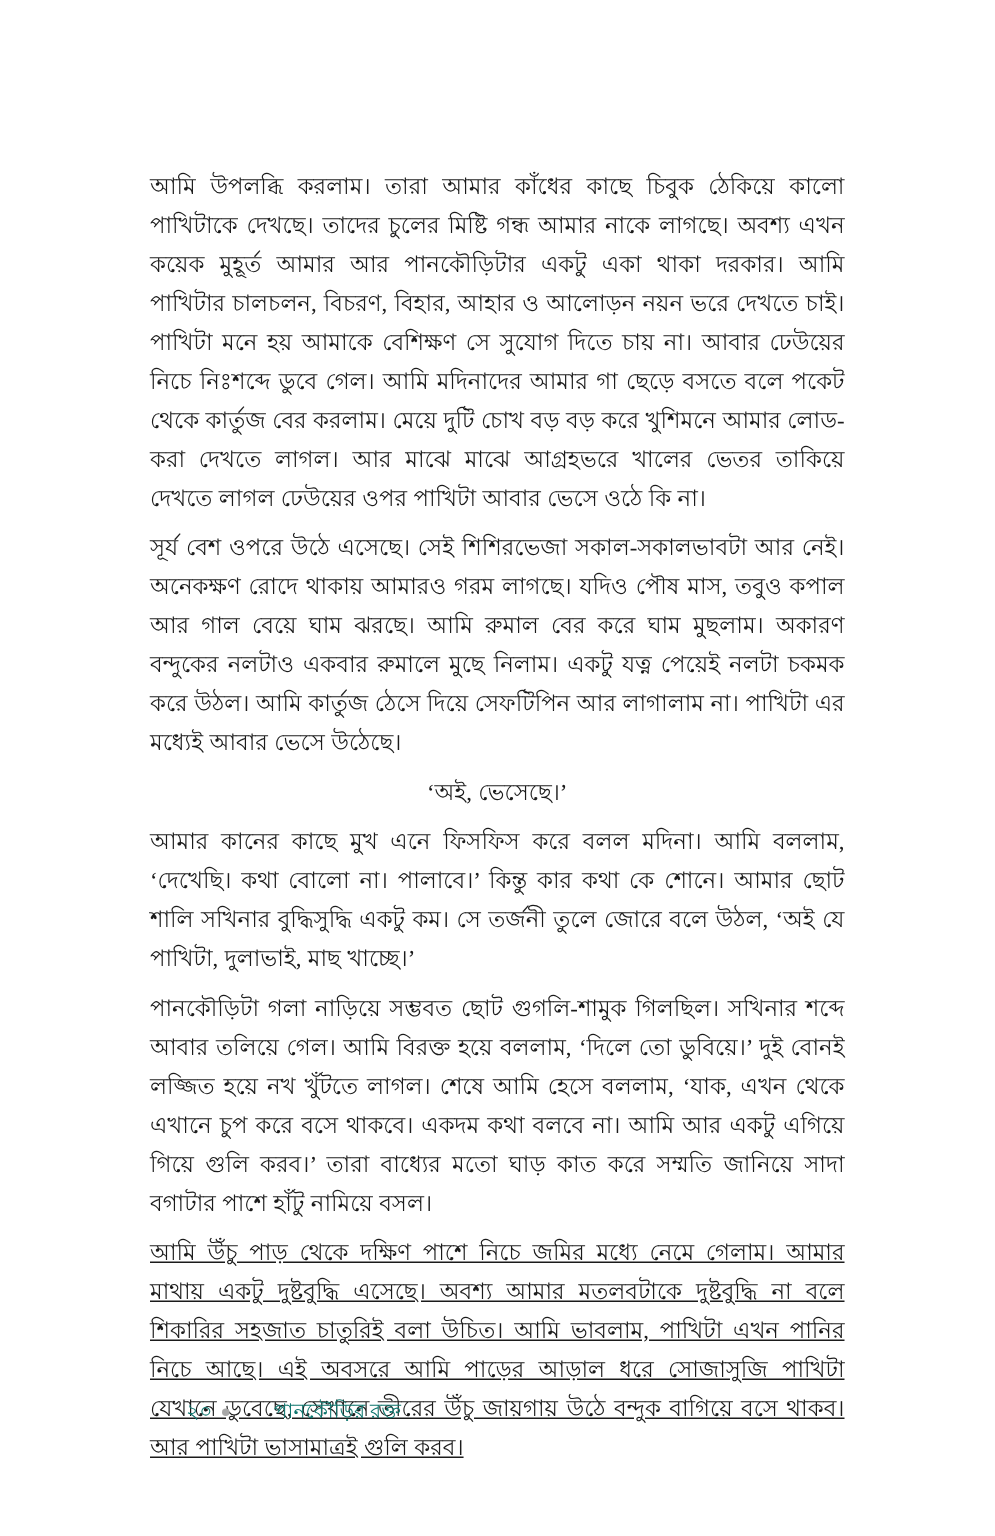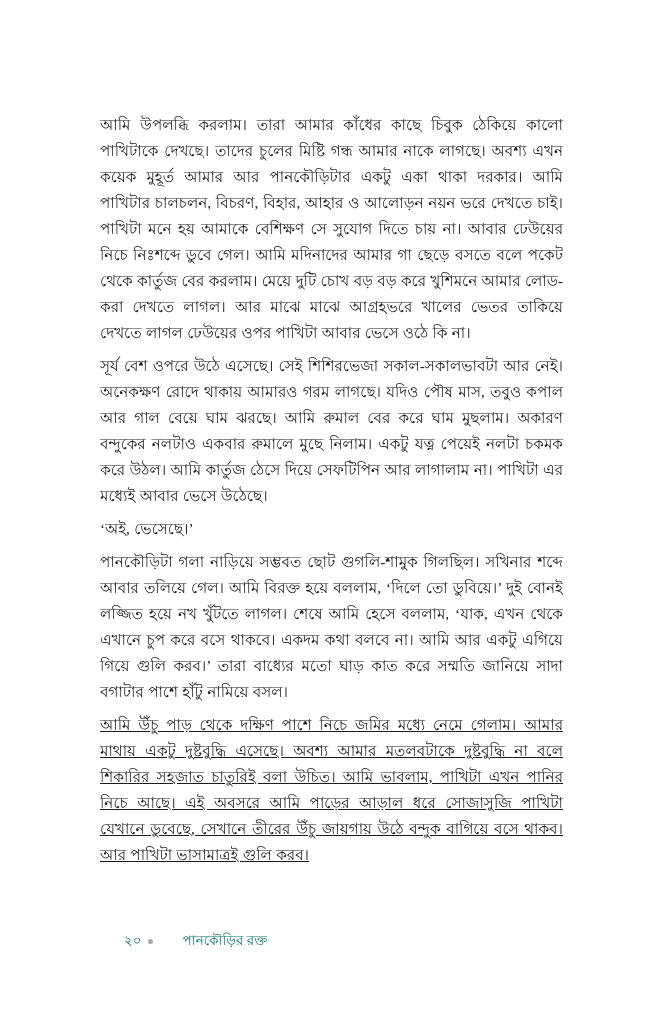--- a/index.html
+++ b/index.html
@@ -41,21 +41,21 @@
     -webkit-font-smoothing: antialiased;
   }
 
   .para:last-child {
     margin-bottom: 0;
     text-decoration: underline;
   }
 
   
   .para.short {
-    text-align: left;
+    text-align: center;
   }
 
   .footer {
     position: absolute;
     left: 100px;
     top: 931px;
     display: flex;
     align-items: center;
     gap: 6px;
     color: #a8a8a8;
@@ -81,20 +81,21 @@
 </style>
 </head>
 <body>
 
 <div class="page">
 
   <div class="text-block">
     <p class="para">আমি উপলব্ধি করলাম। তারা আমার কাঁধের কাছে চিবুক ঠেকিয়ে কালো পাখিটাকে দেখছে। তাদের চুলের মিষ্টি গন্ধ আমার নাকে লাগছে। অবশ্য এখন কয়েক মুহূর্ত আমার আর পানকৌড়িটার একটু একা থাকা দরকার। আমি পাখিটার চালচলন, বিচরণ, বিহার, আহার ও আলোড়ন নয়ন ভরে দেখতে চাই। পাখিটা মনে হয় আমাকে বেশিক্ষণ সে সুযোগ দিতে চায় না। আবার ঢেউয়ের নিচে নিঃশব্দে ডুবে গেল। আমি মদিনাদের আমার গা ছেড়ে বসতে বলে পকেট থেকে কার্তুজ বের করলাম। মেয়ে দুটি চোখ বড় বড় করে খুশিমনে আমার লোড-করা দেখতে লাগল। আর মাঝে মাঝে আগ্রহভরে খালের ভেতর তাকিয়ে দেখতে লাগল ঢেউয়ের ওপর পাখিটা আবার ভেসে ওঠে কি না।</p>
     <p class="para">সূর্য বেশ ওপরে উঠে এসেছে। সেই শিশিরভেজা সকাল-সকালভাবটা আর নেই। অনেকক্ষণ রোদে থাকায় আমারও গরম লাগছে। যদিও পৌষ মাস, তবুও কপাল আর গাল বেয়ে ঘাম ঝরছে। আমি রুমাল বের করে ঘাম মুছলাম। অকারণ বন্দুকের নলটাও একবার রুমালে মুছে নিলাম। একটু যত্ন পেয়েই নলটা চকমক করে উঠল। আমি কার্তুজ ঠেসে দিয়ে সেফটিপিন আর লাগালাম না। পাখিটা এর মধ্যেই আবার ভেসে উঠেছে।</p>
     <p class="para short">‘অই, ভেসেছে।’</p>
+    <p class="para">আমার কানের কাছে মুখ এনে ফিসফিস করে বলল মদিনা। আমি বললাম, ‘দেখেছি। কথা বোলো না। পালাবে।’ কিন্তু কার কথা কে শোনে। আমার ছোট শালি সখিনার বুদ্ধিসুদ্ধি একটু কম। সে তর্জনী তুলে জোরে বলে উঠল, ‘অই যে পাখিটা, দুলাভাই, মাছ খাচ্ছে।’</p>
     <p class="para">পানকৌড়িটা গলা নাড়িয়ে সম্ভবত ছোট গুগলি-শামুক গিলছিল। সখিনার শব্দে আবার তলিয়ে গেল। আমি বিরক্ত হয়ে বললাম, ‘দিলে তো ডুবিয়ে।’ দুই বোনই লজ্জিত হয়ে নখ খুঁটতে লাগল। শেষে আমি হেসে বললাম, ‘যাক, এখন থেকে এখানে চুপ করে বসে থাকবে। একদম কথা বলবে না। আমি আর একটু এগিয়ে গিয়ে গুলি করব।’ তারা বাধ্যের মতো ঘাড় কাত করে সম্মতি জানিয়ে সাদা বগাটার পাশে হাঁটু নামিয়ে বসল।</p>
     <p class="para">আমি উঁচু পাড় থেকে দক্ষিণ পাশে নিচে জমির মধ্যে নেমে গেলাম। আমার মাথায় একটু দুষ্টবুদ্ধি এসেছে। অবশ্য আমার মতলবটাকে দুষ্টবুদ্ধি না বলে শিকারির সহজাত চাতুরিই বলা উচিত। আমি ভাবলাম, পাখিটা এখন পানির নিচে আছে। এই অবসরে আমি পাড়ের আড়াল ধরে সোজাসুজি পাখিটা যেখানে ডুবেছে, সেখানে তীরের উঁচু জায়গায় উঠে বন্দুক বাগিয়ে বসে থাকব। আর পাখিটা ভাসামাত্রই গুলি করব।</p>
   </div>
 
   <div class="footer">
     <span class="folio">২০</span>
     <span class="dot"></span>
     <span class="booktitle">পানকৌড়ির রক্ত</span>
   </div>
 

